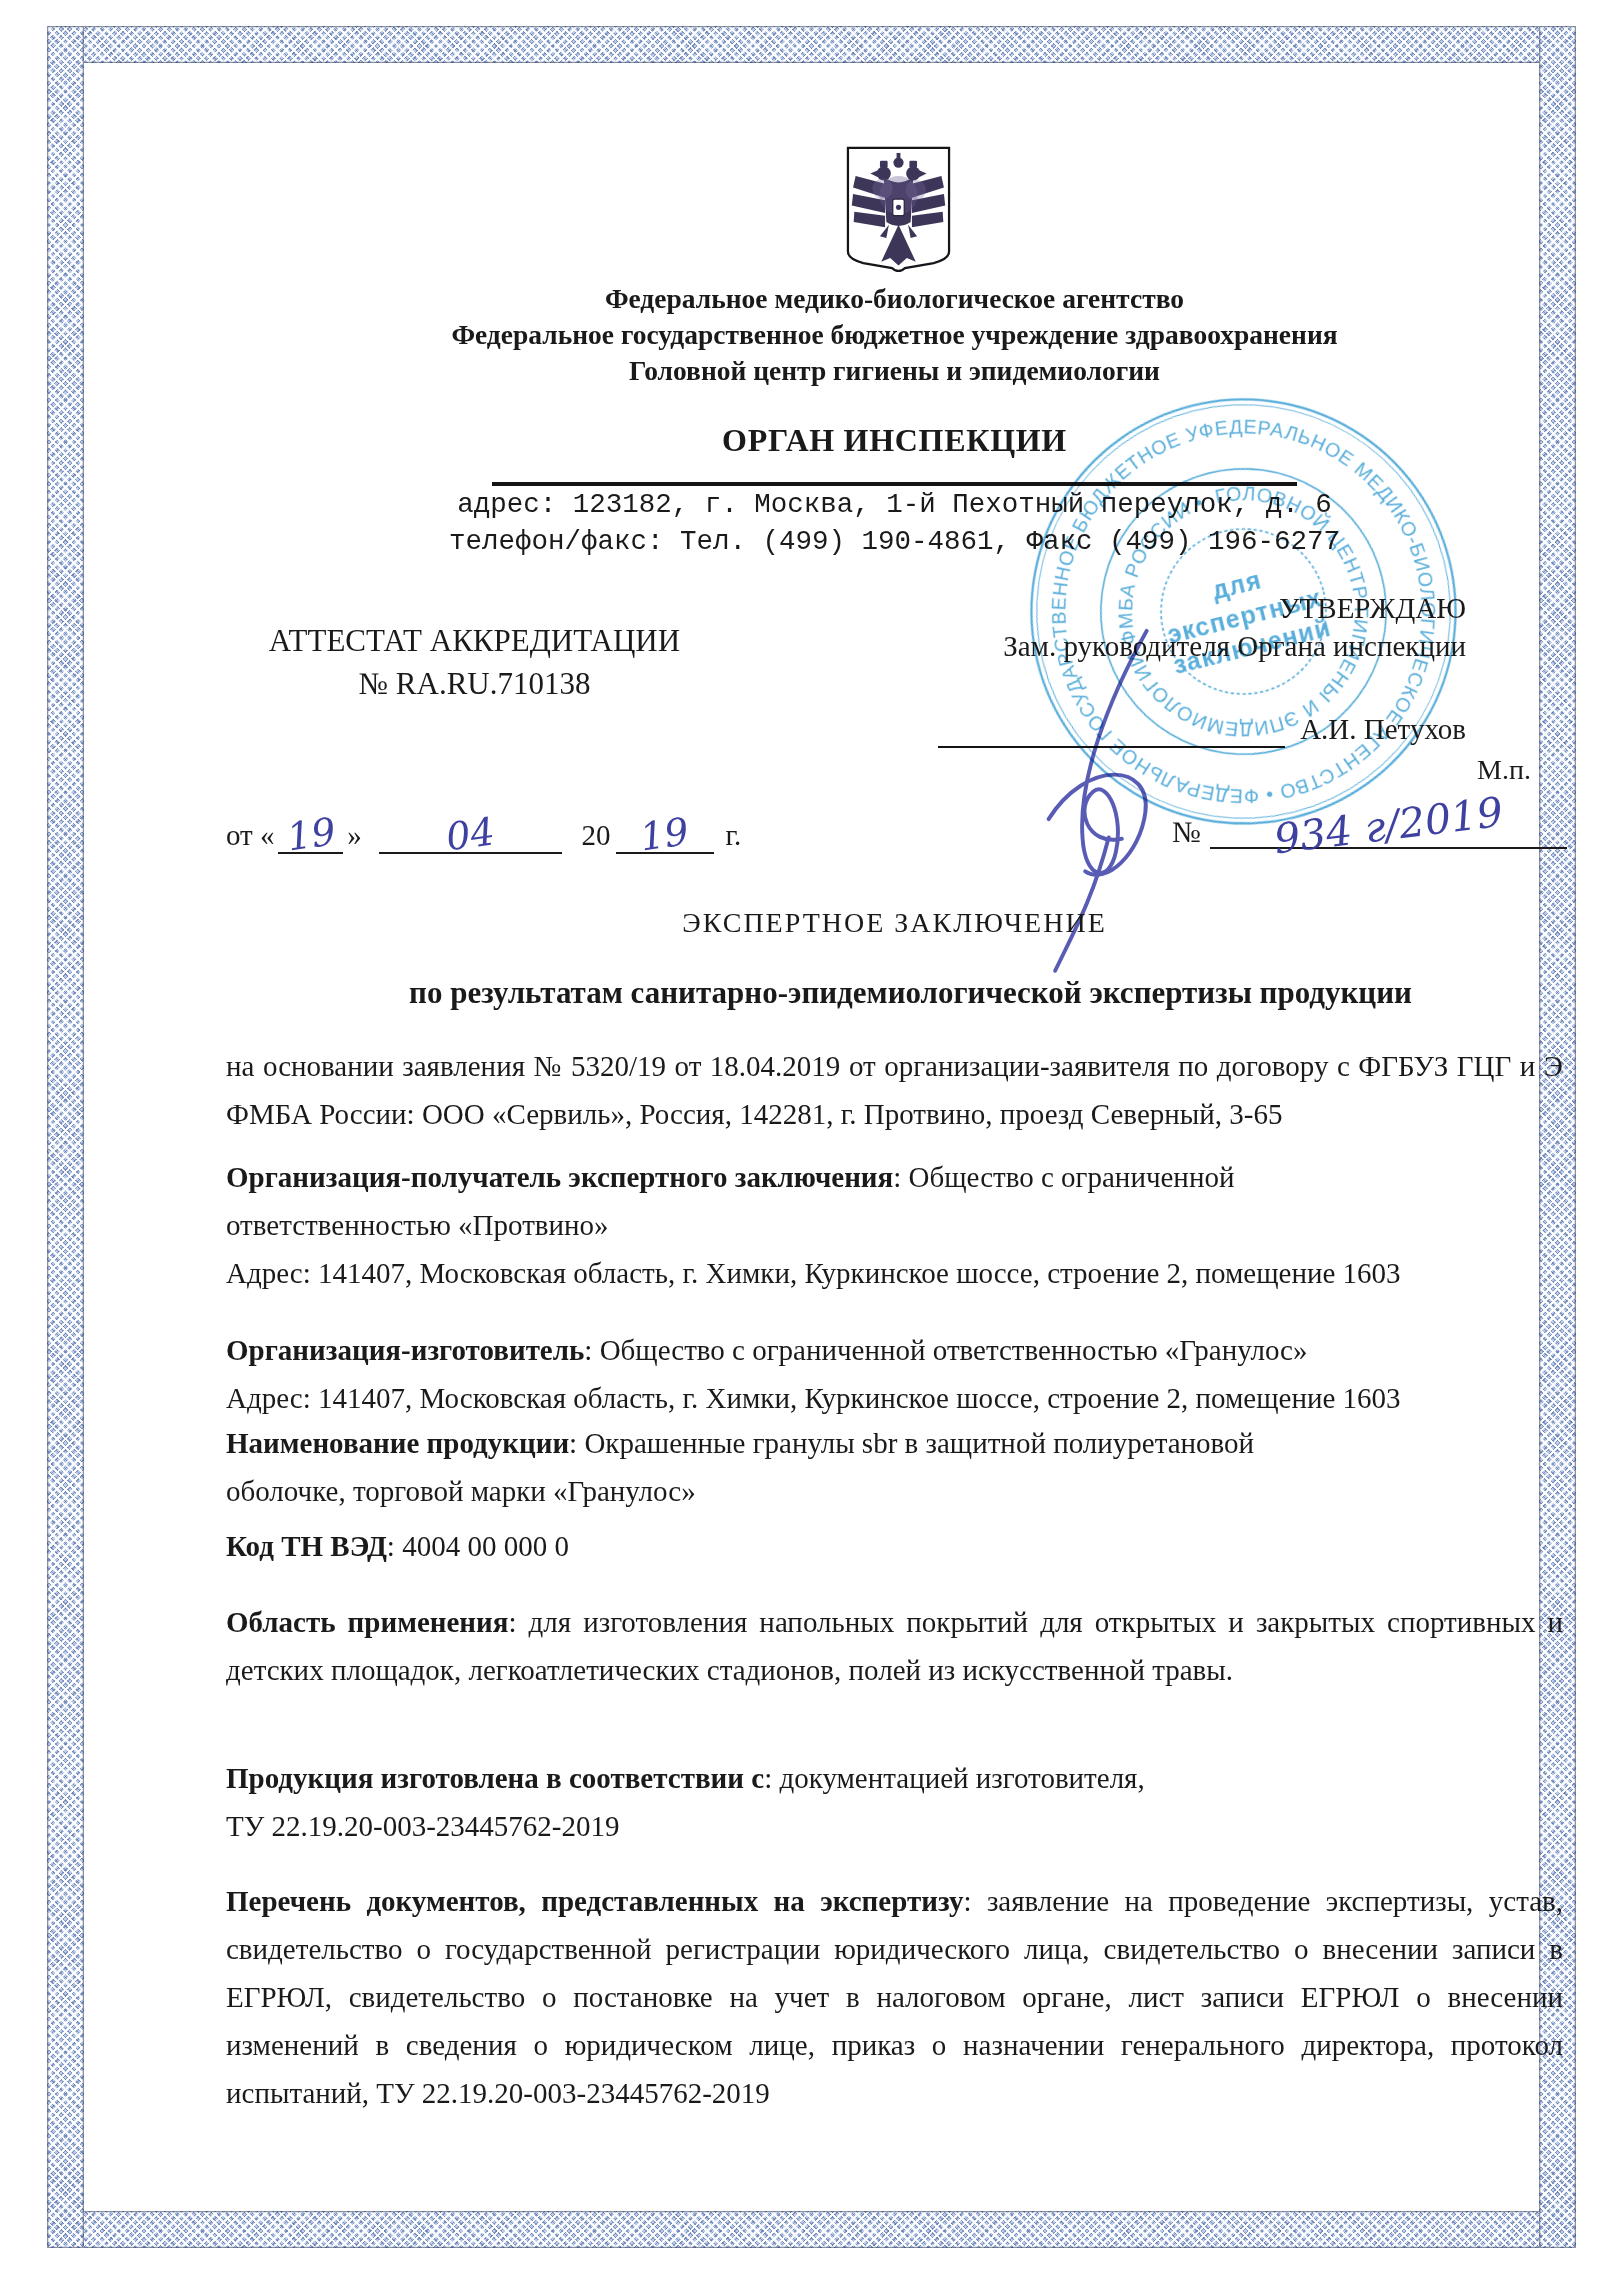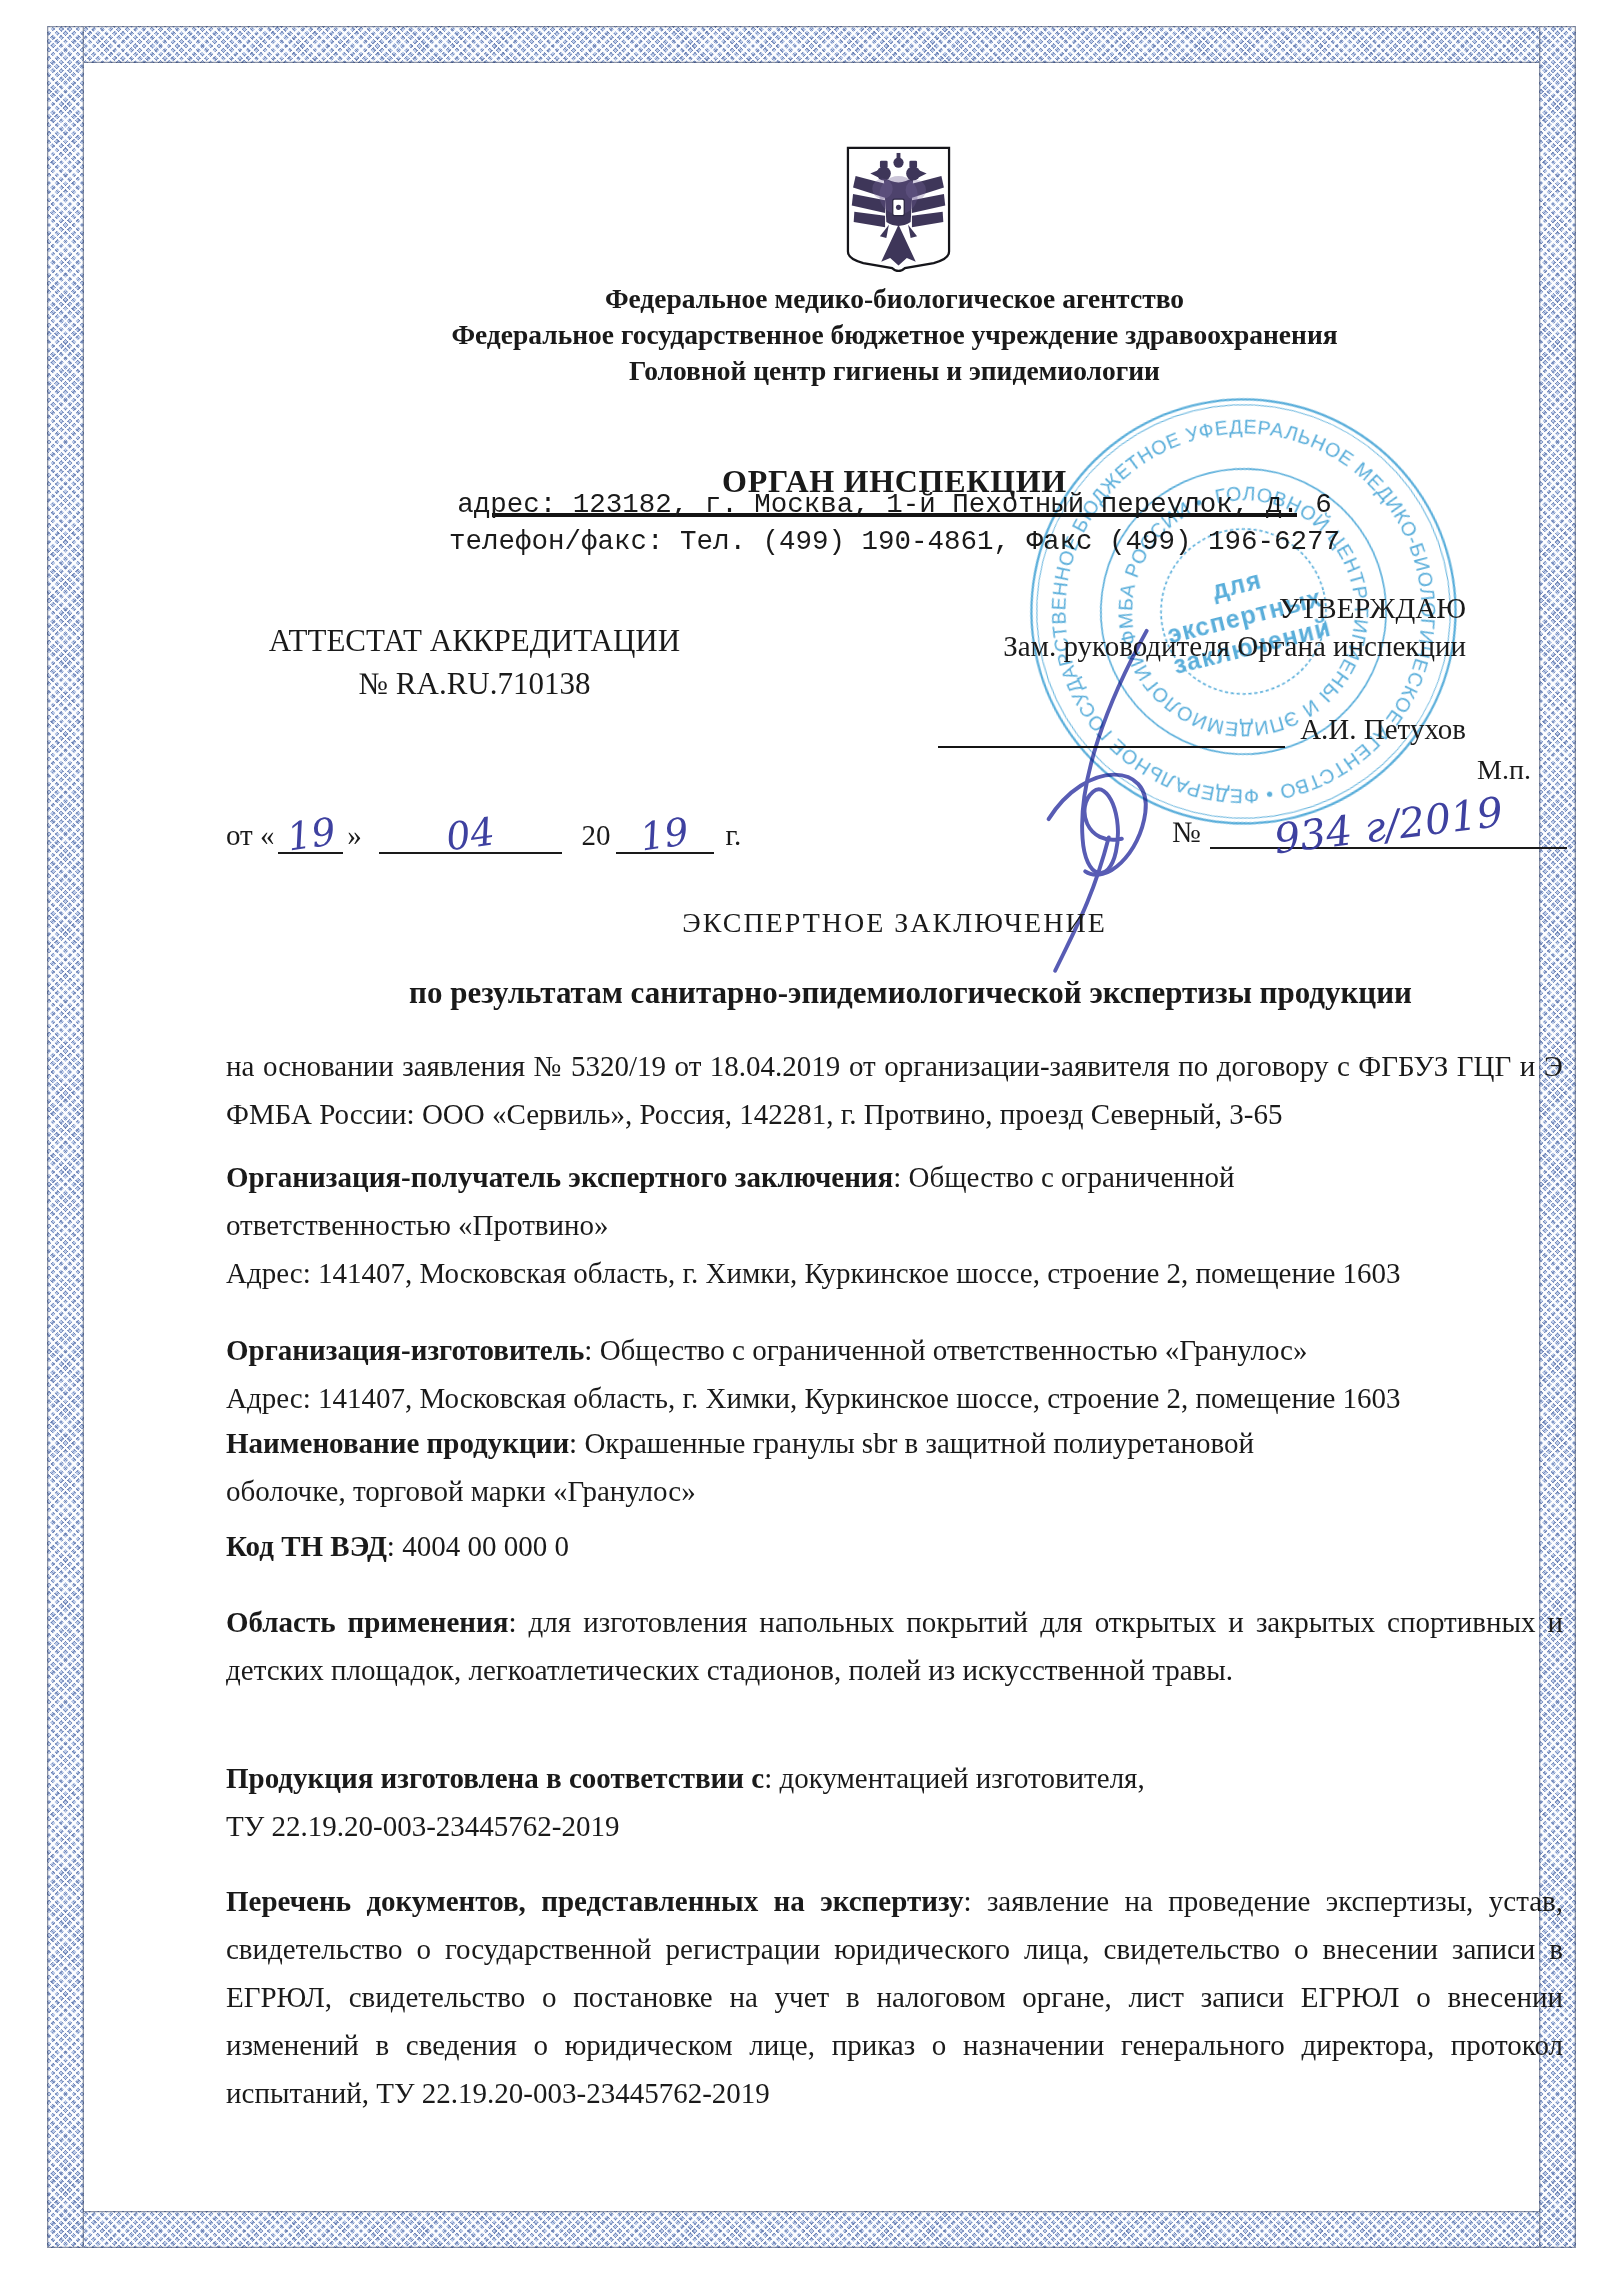--- a/index.html
+++ b/index.html
@@ -26,21 +26,21 @@
 
   
   .emblem{position:absolute;left:844px;top:144px;width:109px;height:128px;}
   .hdr{
     position:absolute;left:226px;top:281px;width:1337px;
     text-align:center;font-weight:bold;font-size:27.5px;line-height:36px;
   }
   .organ{position:absolute;left:226px;top:422px;width:1337px;text-align:center;}
   .organ-inner{
     display:inline-block;width:805px;border-bottom:4.6px solid #141414;
-    font-size:32px;font-weight:bold;letter-spacing:0.7px;padding-bottom:13px;margin-top:41px;
+    font-size:32px;font-weight:bold;letter-spacing:0.7px;padding-bottom:23px;
   }
   .addr{
     position:absolute;left:226px;top:486px;width:1337px;
     text-align:center;font-size:27.5px;line-height:37px;font-family:Liberation Mono, monospace;
   }
 
   
   .attest{
     position:absolute;left:226px;top:619px;width:497px;
     text-align:center;font-size:31px;line-height:43px;

